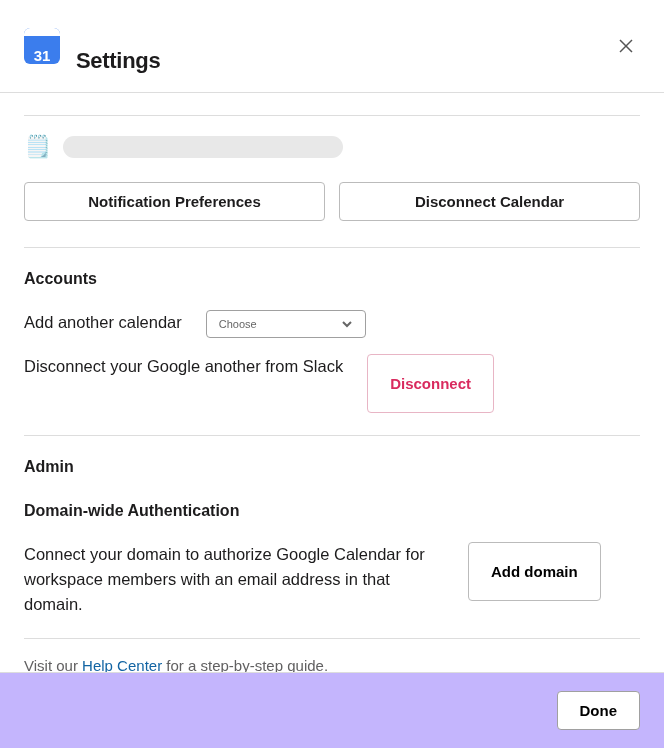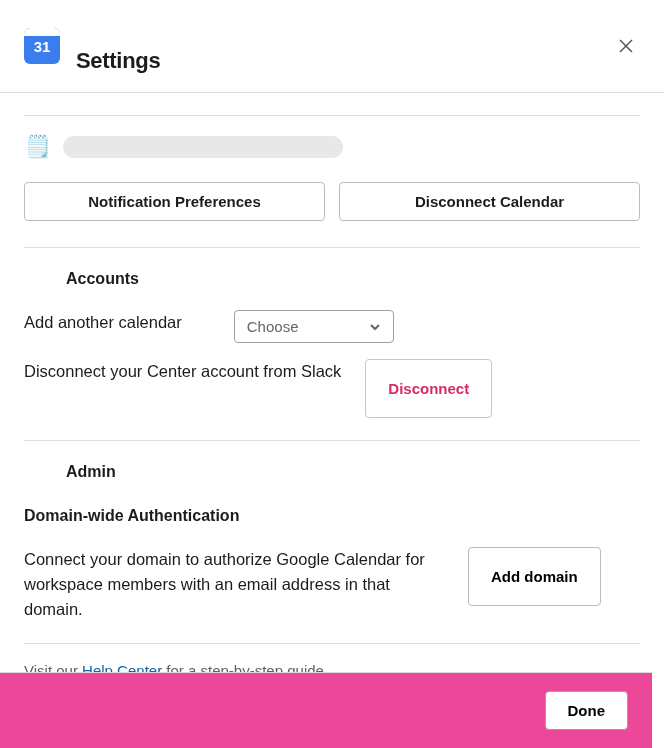--- a/index.html
+++ b/index.html
@@ -18,21 +18,21 @@
       padding: 18px 24px 18px 24px;
       gap: 16px;
     }
     .cal-icon {
       width: 36px;
       height: 36px;
       background: #3b7ded;
       border-radius: 6px;
       position: relative;
       display: flex;
-      align-items: center;
+      align-items: flex-end;
       justify-content: center;
       color: #fff;
       font-weight: 700;
       font-size: 15px;
     }
     .cal-icon::before {
       content: "";
       position: absolute;
       top: 0; left: 0; right: 0;
       height: 8px;
@@ -94,21 +94,20 @@
       font-size: 15px;
       font-weight: 700;
       color: #1d1c1d;
       cursor: pointer;
       text-align: center;
     }
     .section-title {
       font-weight: 900;
       font-size: 16px;
       padding: 22px 0 14px 0;
-      margin-left: 42px;
     }
     .section-subtitle {
       font-weight: 900;
       font-size: 16px;
       padding: 12px 0 14px 0;
     }
     .row {
       display: flex;
       align-items: flex-start;
       justify-content: flex-start;
@@ -123,24 +122,23 @@
     }
     .select {
       width: 160px;
       border: 1px solid #a0a0a0;
       border-radius: 4px;
       padding: 7px 12px;
       display: flex;
       align-items: center;
       justify-content: space-between;
       cursor: pointer;
-      font-size: 15px;
+      font-size: 11px;
       color: #666;
       background: #fff;
-      margin-left: 28px;
     }
     .select svg { width: 12px; height: 12px; stroke: #666; stroke-width: 2; fill: none; }
     .btn-outline {
       border: 1px solid #bbbbbb;
       background: #fff;
       border-radius: 4px;
       padding: 20px 22px;
       font-size: 15px;
       font-weight: 700;
       cursor: pointer;
@@ -153,26 +151,26 @@
     .help-text {
       font-size: 15px;
       color: #616061;
       padding: 18px 0 12px 0;
     }
     .help-link { color: #1264a3; cursor: pointer; }
     .footer {
       position: absolute;
       bottom: 0;
       left: 0;
-      right: 12px;
+      right: 0;
       border-top: 1px solid #dddddd;
       padding: 18px 24px;
       display: flex;
       justify-content: flex-end;
-      background: #ec4899;
+      background: #c4b5fd;
     }
     .btn-done {
       border: 1px solid #a0a0a0;
       background: #fff;
       border-radius: 4px;
       padding: 10px 22px;
       font-size: 15px;
       font-weight: 900;
       cursor: pointer;
     }
@@ -217,21 +215,21 @@
     <div class="row-text">Add another calendar</div>
     <div class="select">
       <span>Choose</span>
       <svg viewBox="0 0 12 12">
         <polyline points="2,4 6,8 10,4"></polyline>
       </svg>
     </div>
   </div>
 
   <div class="row gap-bottom">
-    <div class="row-text">Disconnect your Center account from Slack</div>
+    <div class="row-text">Disconnect your Google another from Slack</div>
     <button class="btn-outline btn-danger">Disconnect</button>
   </div>
 
   <hr class="divider-inset">
 
   <div class="section-title">Admin</div>
   <div class="section-subtitle">Domain-wide Authentication</div>
 
   <div class="row gap-bottom">
     <div class="row-text">Connect your domain to authorize Google Calendar for workspace members with an email address in that domain.</div>

